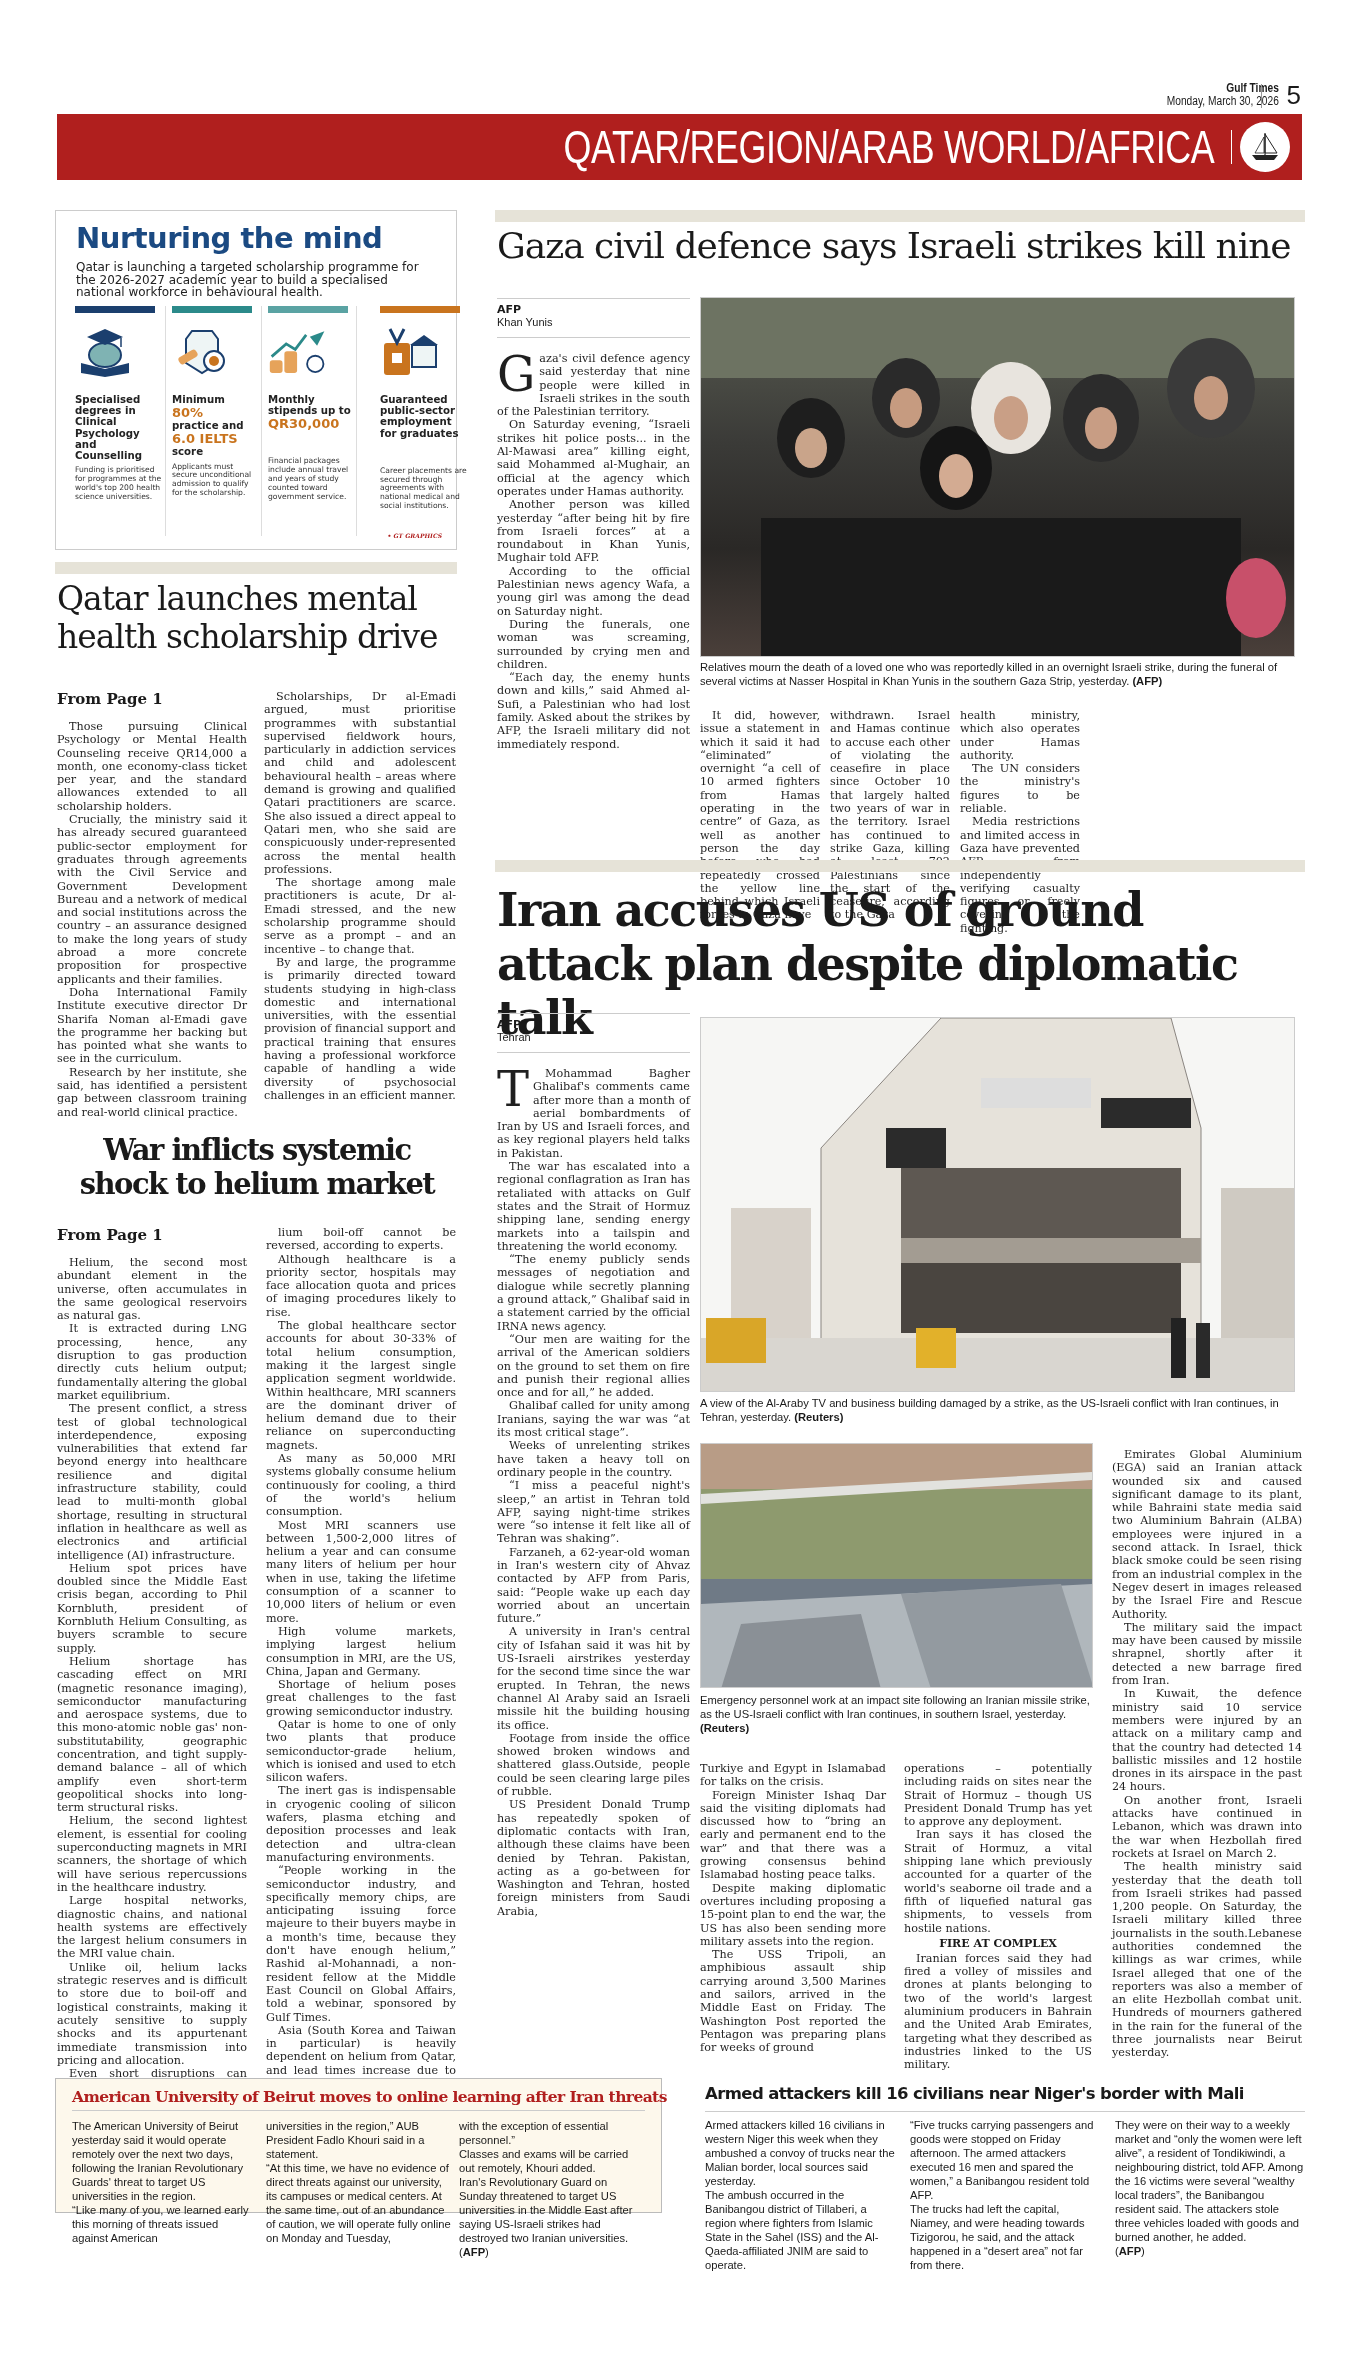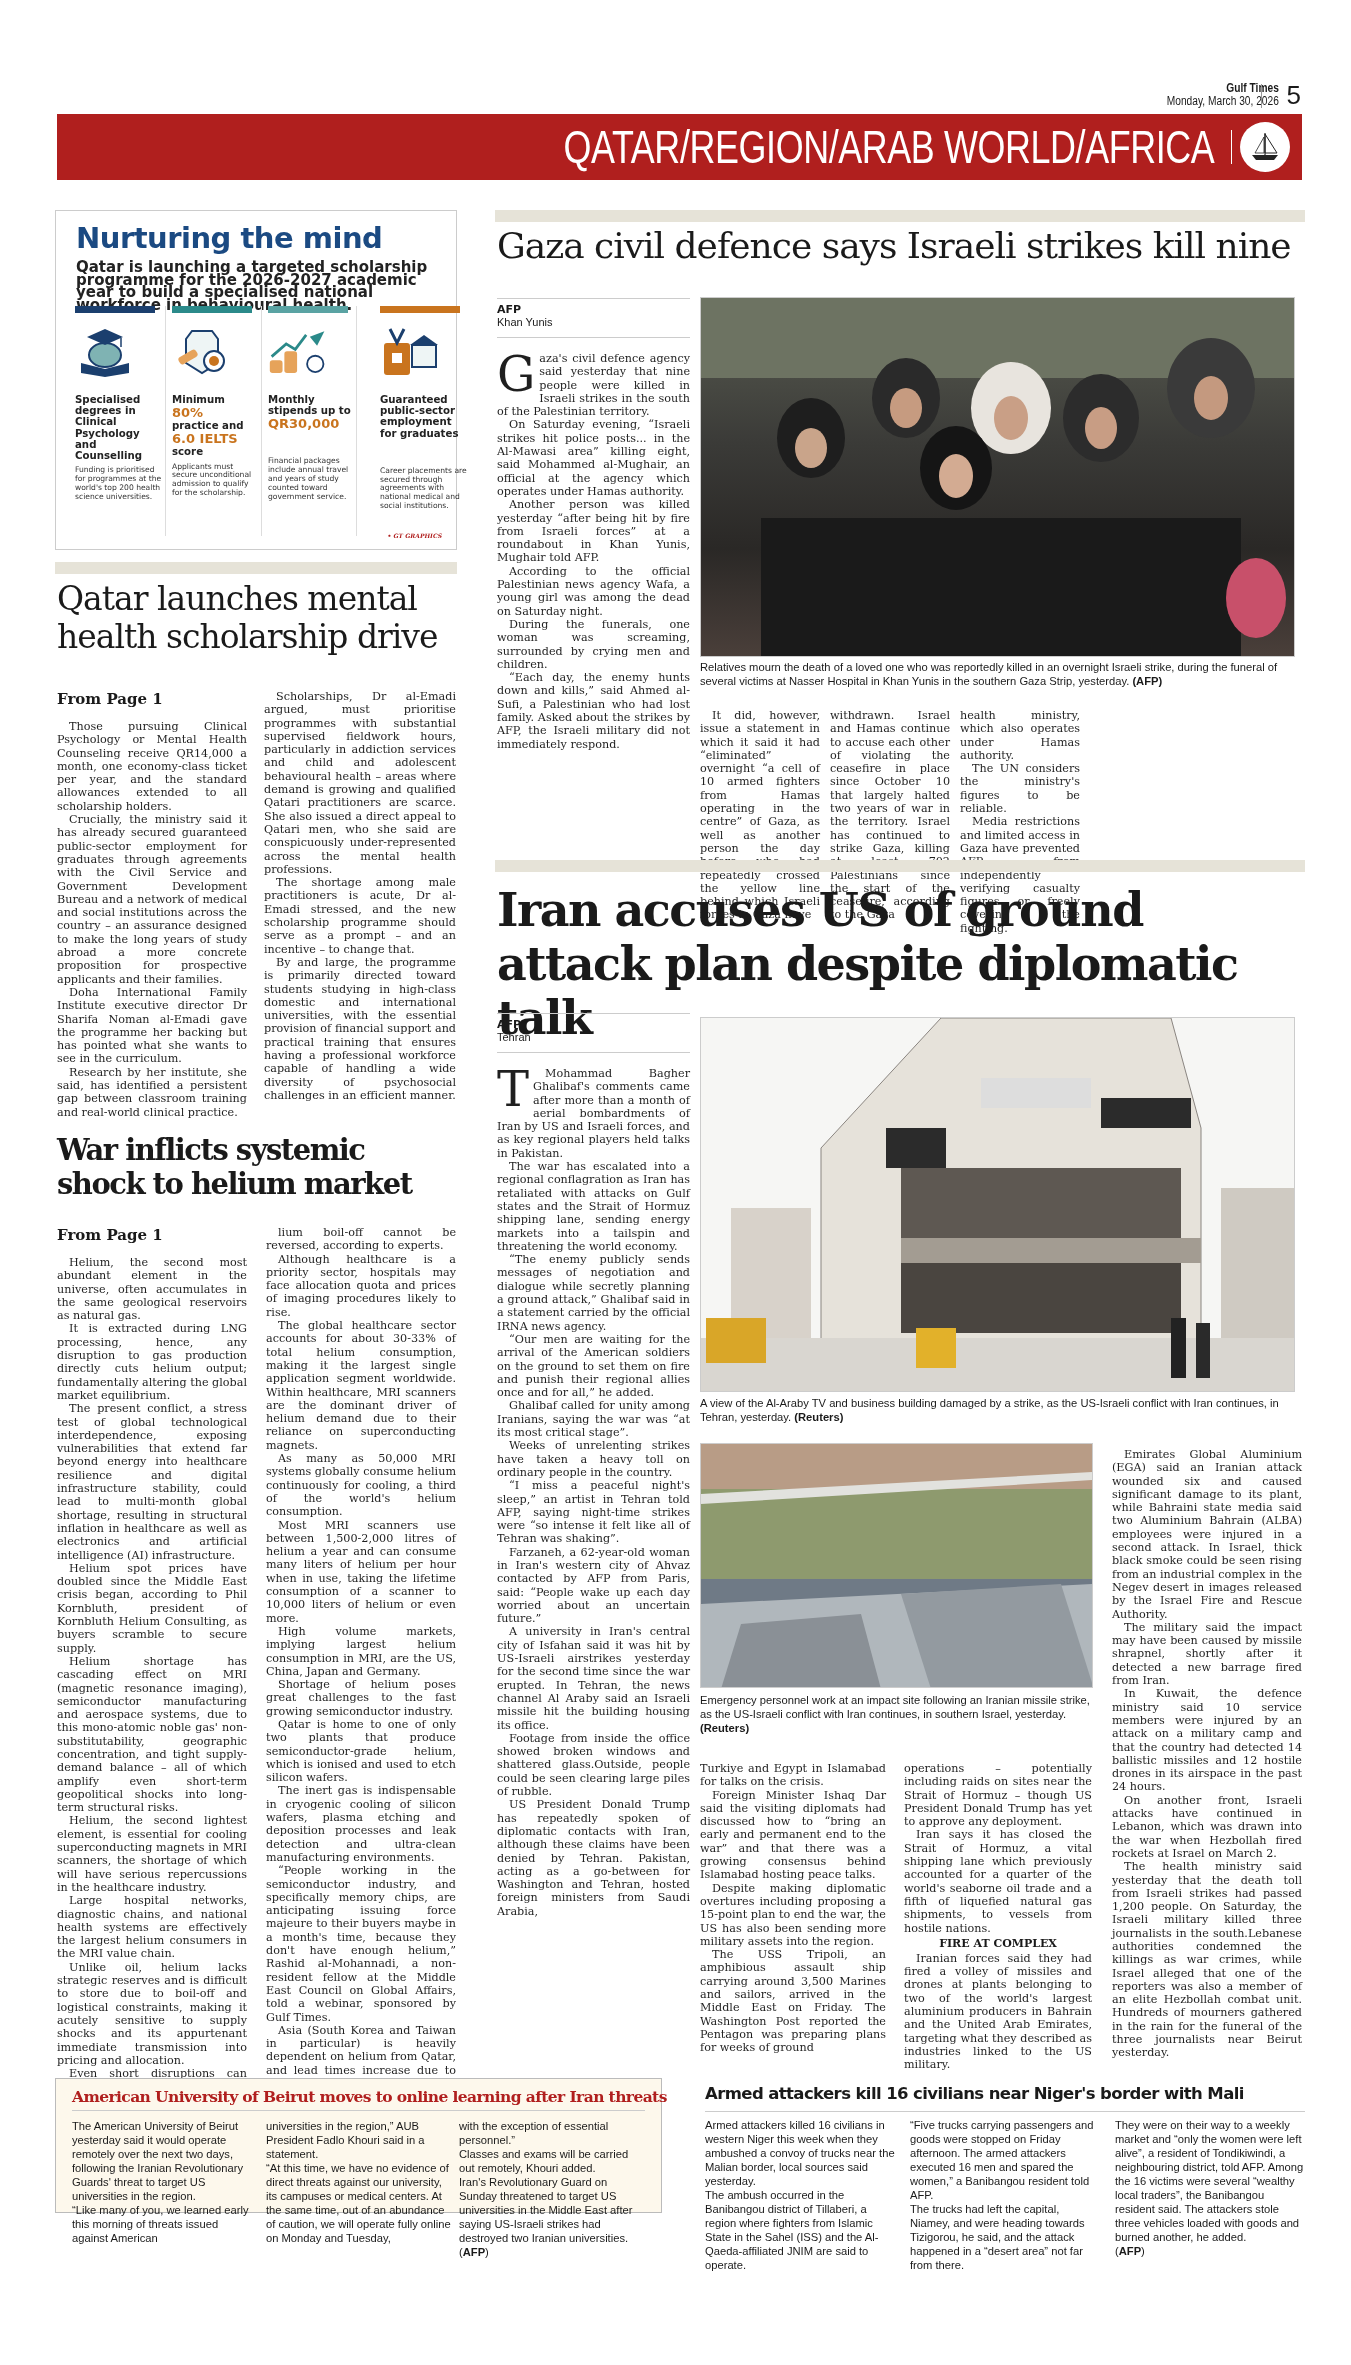--- a/index.html
+++ b/index.html
@@ -12,21 +12,21 @@
   #page-num { right: 50px; top: 80px; font-family: "Liberation Sans", sans-serif; font-size: 26px; }
   #page-divider { left: 1261px; top: 84px; width: 1px; height: 24px; background: #999; }
   #section-band { left: 57px; top: 114px; width: 1245px; height: 66px; background: #b01f1e; }
   #section-title { right: 88px; top: 8px; color: #fff; font-family: "Liberation Sans", sans-serif; font-size: 46px; line-height: 50px; font-weight: 300; transform: scaleX(0.78); transform-origin: right top; letter-spacing: -0.5px; white-space: nowrap; }
   #section-sep { right: 70px; top: 16px; width: 1px; height: 34px; background: #fff; }
   #logo { right: 12px; top: 8px; width: 50px; height: 50px; border-radius: 50%; background: #fff; display:flex; align-items:center; justify-content:center; }
 
   
   #infographic { left: 55px; top: 210px; width: 402px; height: 340px; border: 1px solid #ccc; background: #fff; }
   #ig-title { left: 20px; top: 10px; font-family: "DejaVu Sans", sans-serif; font-weight: bold; font-size: 29px; color: #1b4a82; letter-spacing: -0.5px; }
-  #ig-sub { left: 20px; top: 50px; width: 360px; font-family: "DejaVu Sans", sans-serif; font-size: 15px; line-height: 12.5px; color: #222; font-weight: bold; }
+  #ig-sub { left: 20px; top: 50px; width: 360px; font-family: "DejaVu Sans", sans-serif; font-size: 12px; line-height: 12.5px; color: #222; }
   .ig-col { position: absolute; top: 95px; width: 88px; }
   .ig-col .bar { height: 7px; width: 80px; }
   .ig-col .icon { margin-top: 12px; width: 60px; height: 55px; display:flex; align-items:center; justify-content:center; }
   .ig-col .head { margin-top: 14px; font-family: "DejaVu Sans", sans-serif; font-weight: bold; font-size: 10.2px; line-height: 11.2px; color: #222; }
   .ig-col .hl { color: #c9741e; font-size: 13px; line-height: 15px; }
   .ig-col .body { margin-top: 5px; font-family: "DejaVu Sans", sans-serif; font-size: 7.6px; line-height: 8.8px; color: #333; }
   .ig-vline { position: absolute; top: 95px; width: 1px; height: 230px; background: #ddd; }
   #ig-credit { right: 14px; bottom: 10px; font-family: "DejaVu Serif", serif; font-style: italic; font-size: 6px; color: #b01f1e; font-weight: bold; }
 
   .greybar { background: #e6e3d8; height: 12px; }
@@ -166,21 +166,21 @@
     </div>
 </div>
 <div class="abs" style="left:264px; top:690px; width:192px;">
   <div class="body-text">
       <p>Scholarships, Dr al-Emadi argued, must prioritise programmes with substantial supervised fieldwork hours, particularly in addiction services and child and adolescent behavioural health – areas where demand is growing and qualified Qatari practitioners are scarce. She also issued a direct appeal to Qatari men, who she said are conspicuously under-represented across the mental health professions.</p>
       <p>The shortage among male practitioners is acute, Dr al-Emadi stressed, and the new scholarship programme should serve as a prompt – and an incentive – to change that.</p>
       <p>By and large, the programme is primarily directed toward students studying in high-class domestic and international universities, with the essential provision of financial support and practical training that ensures having a professional workforce capable of handling a wide diversity of psychosocial challenges in an efficient manner.</p>
     </div>
 </div>
 
-<div class="abs hl-bold" style="left:57px; top:1133px; width:400px; font-size:29px; line-height:34px;">War inflicts systemic shock to helium market</div>
+<div class="abs hl-bold" style="left:57px; top:1133px; width:400px; font-size:29px; line-height:34px;text-align:center;">War inflicts systemic shock to helium market</div>
 <div class="abs" style="left:57px; top:1226px; width:190px;">
   <div class="frompage">From Page 1</div>
   <div class="body-text">
       <p>Helium, the second most abundant element in the universe, often accumulates in the same geological reservoirs as natural gas.</p>
       <p>It is extracted during LNG processing, hence, any disruption to gas production directly cuts helium output; fundamentally altering the global market equilibrium.</p>
       <p>The present conflict, a stress test of global technological interdependence, exposing vulnerabilities that extend far beyond energy into healthcare resilience and digital infrastructure stability, could lead to multi-month global shortage, resulting in structural inflation in healthcare as well as electronics and artificial intelligence (AI) infrastructure.</p>
       <p>Helium spot prices have doubled since the Middle East crisis began, according to Phil Kornbluth, president of Kornbluth Helium Consulting, as buyers scramble to secure supply.</p>
       <p>Helium shortage has cascading effect on MRI (magnetic resonance imaging), semiconductor manufacturing and aerospace systems, due to this mono-atomic noble gas' non-substitutability, geographic concentration, and tight supply-demand balance – all of which amplify even short-term geopolitical shocks into long-term structural risks.</p>
       <p>Helium, the second lightest element, is essential for cooling superconducting magnets in MRI scanners, the shortage of which will have serious repercussions in the healthcare industry.</p>
       <p>Large hospital networks, diagnostic chains, and national health systems are effectively the largest helium consumers in the MRI value chain.</p>

